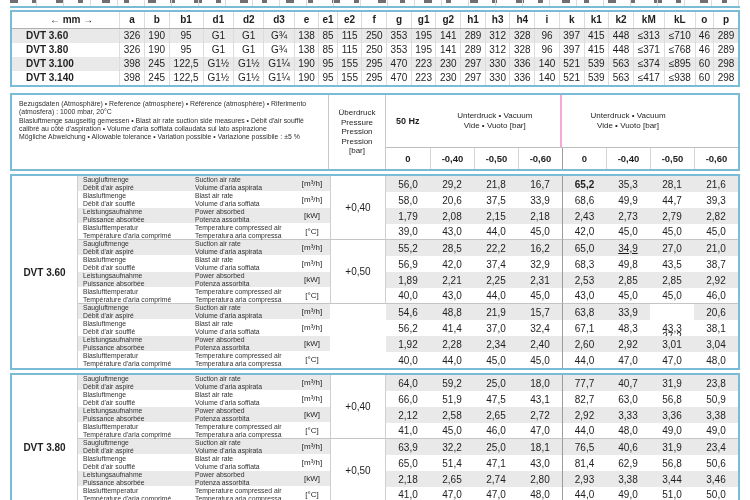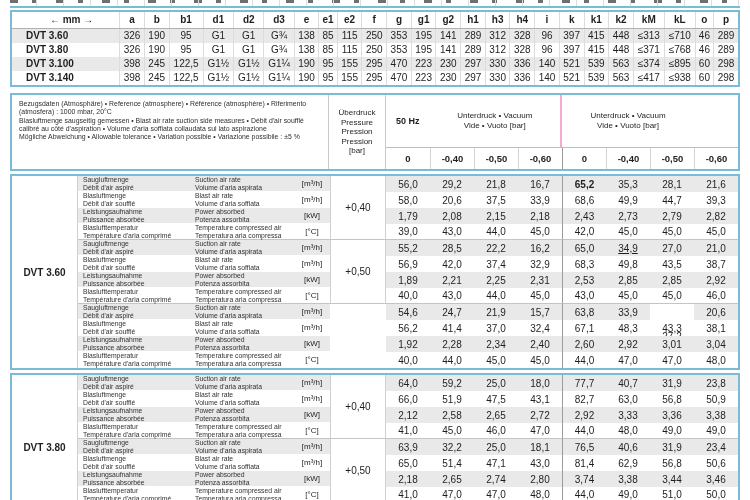--- a/index.html
+++ b/index.html
@@ -400,21 +400,21 @@
         <div class="pc lab shade" style="grid-row: 9;">
           <div class="l">Saugluftmenge</div>
           <div class="l">Débit d'air aspiré</div>
         </div>
         <div class="pc lab lab2 shade" style="grid-row: 9;">
           <div class="l">Suction air rate</div>
           <div class="l">Volume d'aria aspirata</div>
         </div>
         <div class="pc unit-cell shade" style="grid-row: 9;">[m³/h]</div>
         <div class="pc val shade" style="grid-area: 9 / 6;">54,6</div>
-        <div class="pc val shade" style="grid-area: 9 / 7;">24,7</div>
+        <div class="pc val shade" style="grid-area: 9 / 7;">48,8</div>
         <div class="pc val shade" style="grid-area: 9 / 8;">21,9</div>
         <div class="pc val shade" style="grid-area: 9 / 9;">15,7</div>
         <div class="pc val shade hzdiv" style="grid-area: 9 / 10;">63,8</div>
         <div class="pc val shade" style="grid-area: 9 / 11;">33,9</div>
         <div class="pc val shade" style="grid-area: 9 / 12; margin-top: 32px;">27,2</div>
         <div class="pc val shade" style="grid-area: 9 / 13;">20,6</div>
         <div class="pc lab" style="grid-row: 10;">
           <div class="l">Blasluftmenge</div>
           <div class="l">Débit d'air soufflé</div>
         </div>
@@ -578,21 +578,21 @@
         </div>
         <div class="pc lab lab2 shade" style="grid-row: 7;">
           <div class="l">Power absorbed</div>
           <div class="l">Potenza assorbita</div>
         </div>
         <div class="pc unit-cell shade" style="grid-row: 7;">[kW]</div>
         <div class="pc val shade" style="grid-area: 7 / 6;">2,18</div>
         <div class="pc val shade" style="grid-area: 7 / 7;">2,65</div>
         <div class="pc val shade" style="grid-area: 7 / 8;">2,74</div>
         <div class="pc val shade" style="grid-area: 7 / 9;">2,80</div>
-        <div class="pc val shade hzdiv" style="grid-area: 7 / 10;">3,74</div>
+        <div class="pc val shade hzdiv" style="grid-area: 7 / 10;">2,93</div>
         <div class="pc val shade" style="grid-area: 7 / 11;">3,38</div>
         <div class="pc val shade" style="grid-area: 7 / 12;">3,44</div>
         <div class="pc val shade" style="grid-area: 7 / 13;">3,46</div>
         <div class="pc lab gsep" style="grid-row: 8;">
           <div class="l">Blaslufttemperatur</div>
           <div class="l">Température d'aria comprimé</div>
         </div>
         <div class="pc lab lab2 gsep" style="grid-row: 8;">
           <div class="l">Temperature compressed air</div>
           <div class="l">Temperatura aria compressa</div>

